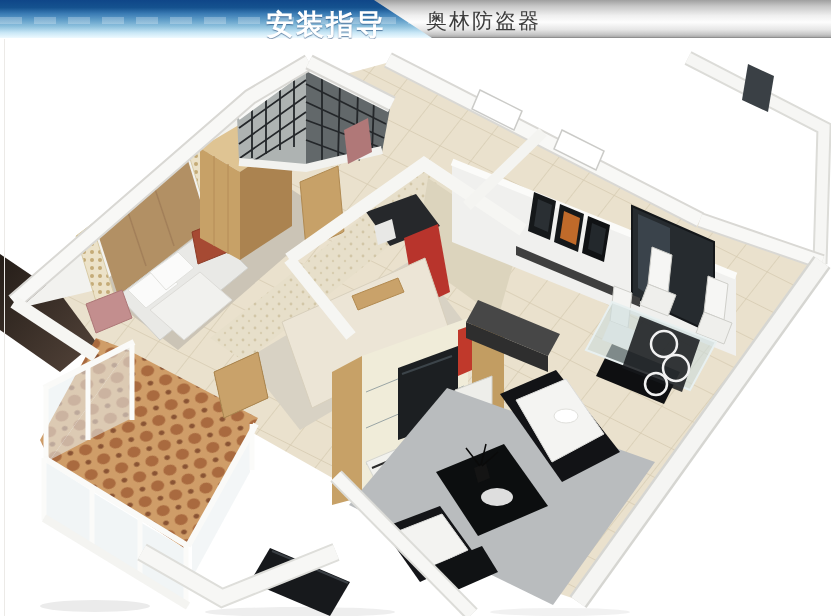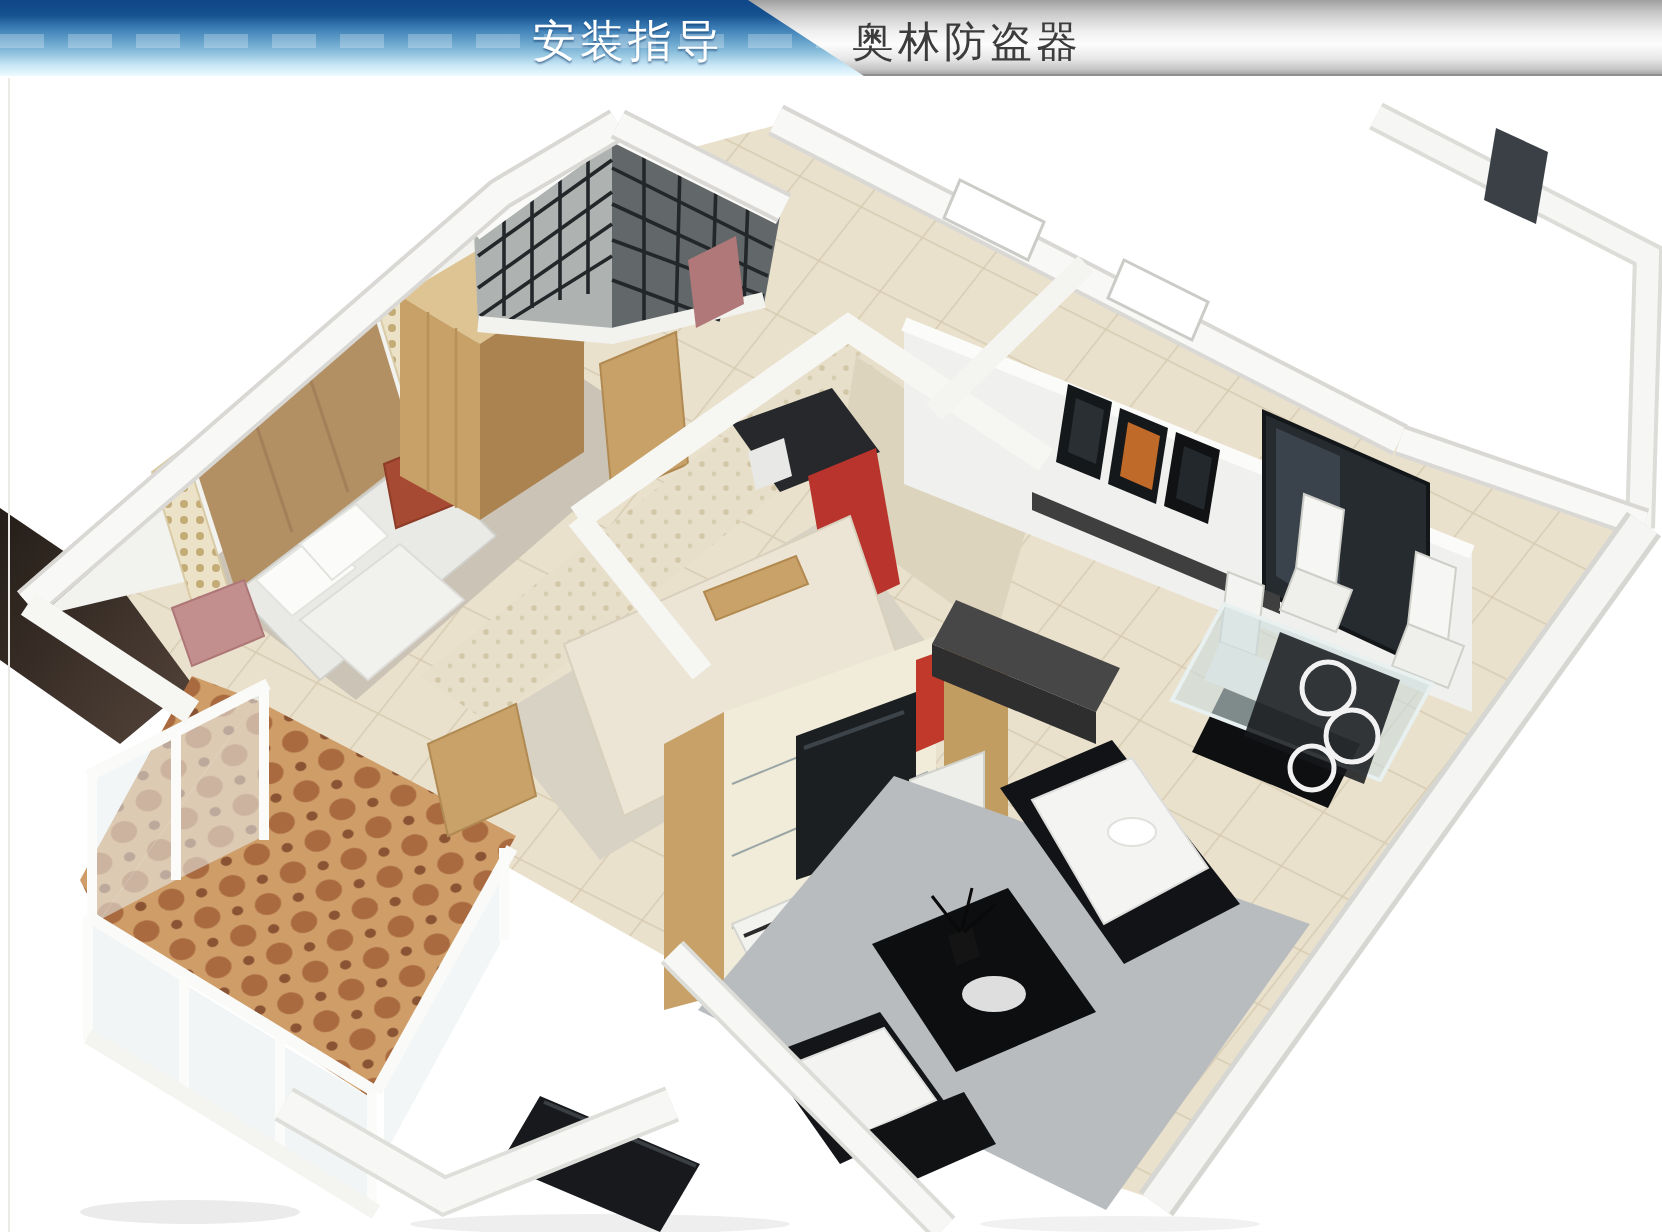--- a/index.html
+++ b/index.html
@@ -8,21 +8,21 @@
   
   .header{position:absolute;top:0;left:0;width:831px;height:38px;}
   .header-gray{position:absolute;inset:0;
     background:linear-gradient(180deg,#9f9f9f 0%,#c6c6c6 16%,#efefef 42%,#fdfdfd 60%,#e6e6e6 80%,#c4c4c4 94%,#a9a9a9 100%);
     border-bottom:1px solid #8f8f8f;}
   .header-blue{position:absolute;left:0;top:0;width:432px;height:38px;
     background:linear-gradient(180deg,#0f4688 0%,#15528f 20%,#3a7bb4 36%,#5f9dc8 52%,#8fc2de 70%,#c9e7f6 86%,#eefaff 100%);
     clip-path:polygon(0 0,374px 0,432px 38px,0 38px);}
   .header-blue::after{content:"";position:absolute;left:0;top:17px;width:100%;height:7px;
     background:repeating-linear-gradient(90deg,rgba(255,255,255,.25) 0 22px,rgba(255,255,255,0) 22px 34px);}
-  .tab-label{position:absolute;left:266px;top:6px;font-size:22px;font-weight:normal;color:#ffffff;
+  .tab-label{position:absolute;left:266px;top:6px;font-size:28px;font-weight:bold;color:#ffffff;
     letter-spacing:2px;text-shadow:0 1px 1px rgba(10,50,100,.55);white-space:nowrap;}
   .brand-label{position:absolute;left:426px;top:7px;font-size:21px;color:#3c3c3c;
     letter-spacing:2px;white-space:nowrap;}
   
   .canvas{position:absolute;left:0;top:39px;width:831px;height:577px;background:#ffffff;}
   .canvas-left-edge{position:absolute;left:4px;top:0;width:1px;height:100%;background:#eceae7;}
   svg{display:block;}
 </style>
 </head>
 <body>

